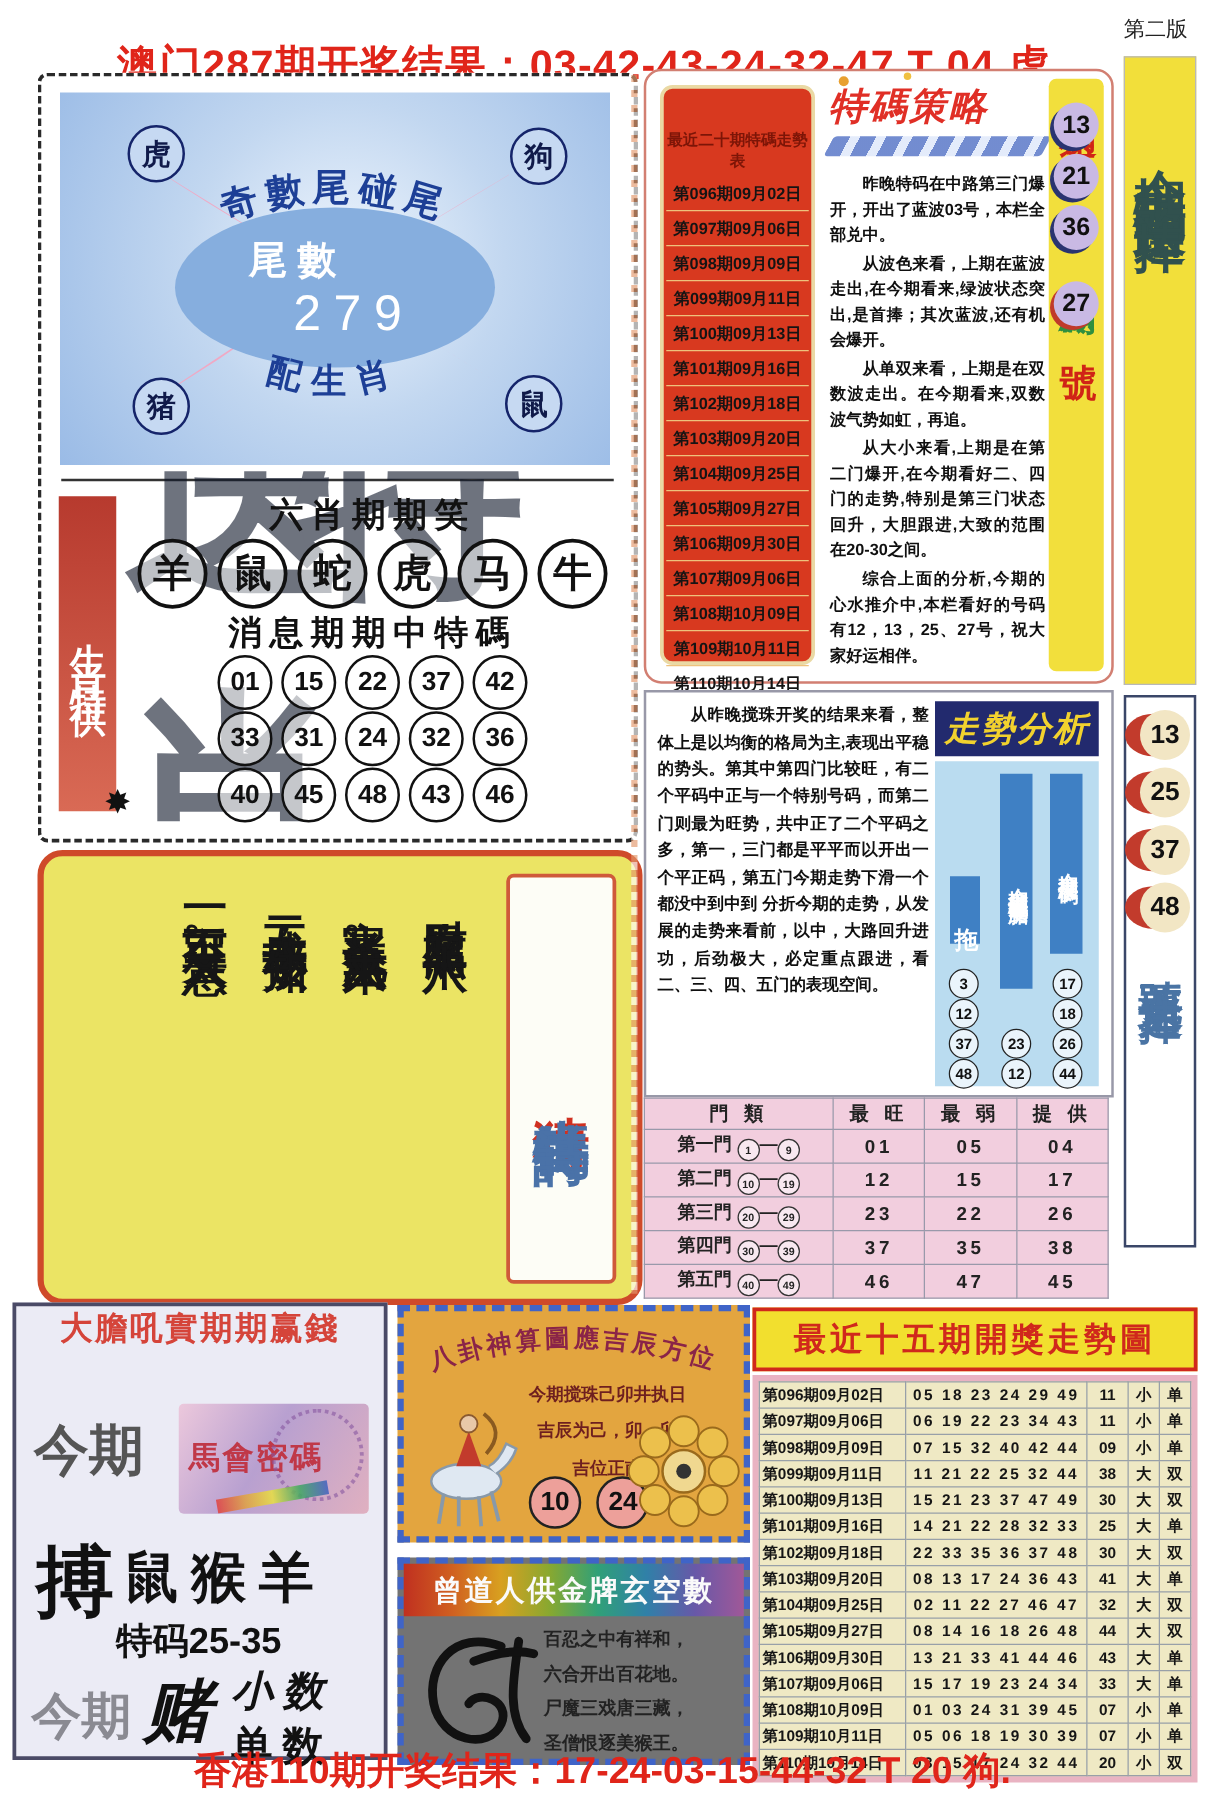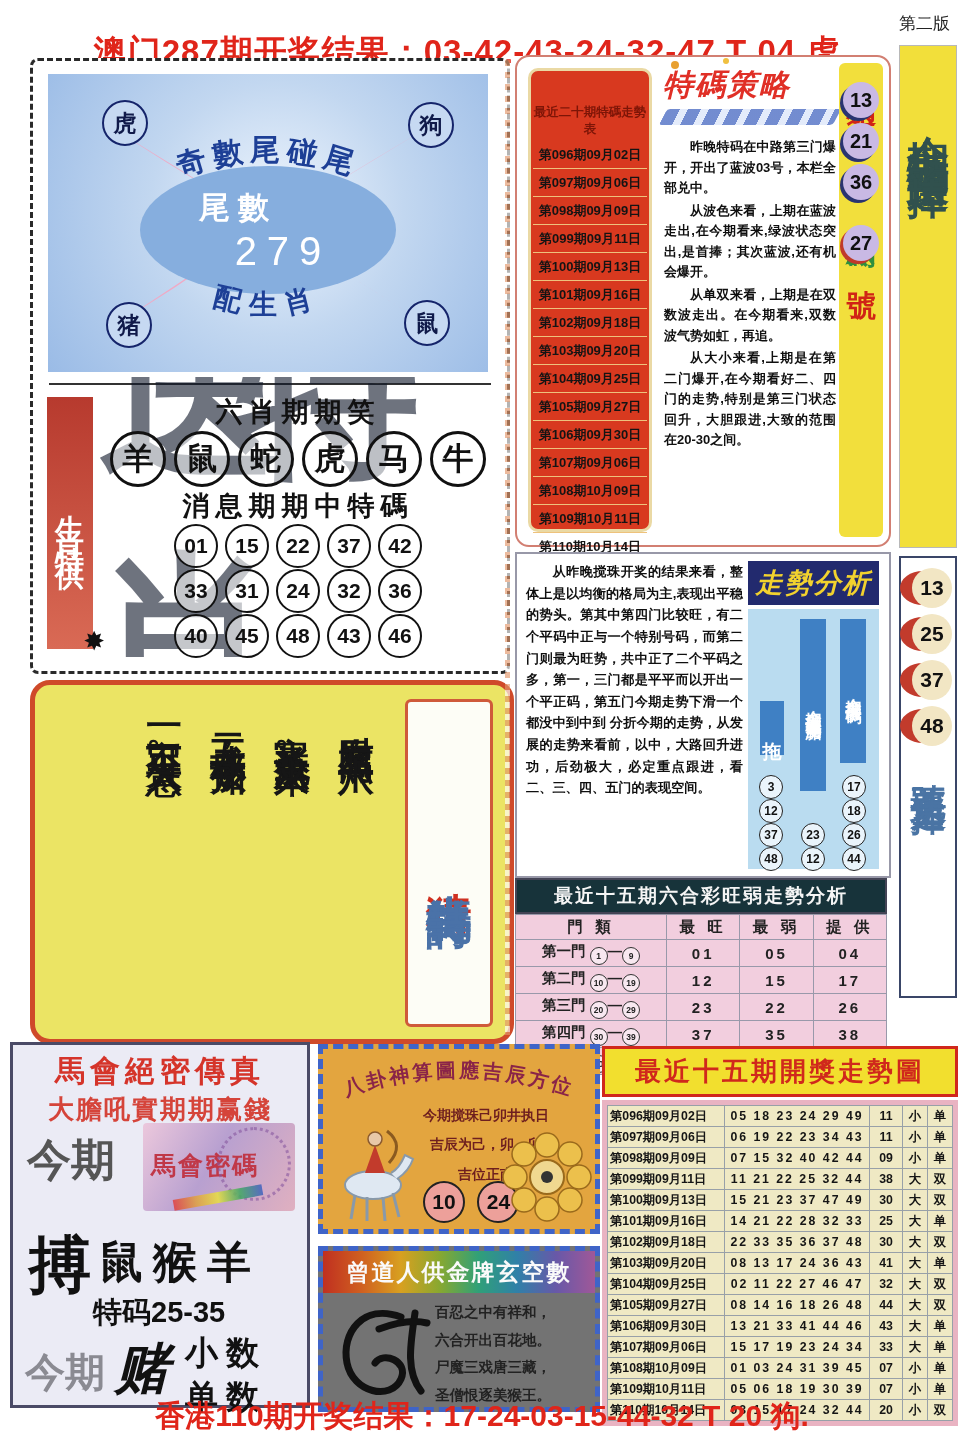--- a/index.html
+++ b/index.html
@@ -130,21 +130,21 @@
   .stamp .stxt{position:absolute;left:8px;top:26px;font-size:25px;font-weight:bold;color:#c03848;letter-spacing:2px;}
   .stamp .ring{position:absolute;right:4px;top:4px;width:68px;height:68px;border:3px dotted #8858a0;
                border-radius:50%;opacity:.6;}
   .stamp .rain{position:absolute;bottom:8px;left:30px;width:90px;height:11px;opacity:.85;transform:rotate(-10deg);
                background:linear-gradient(90deg,#e04040,#e0a040,#e8e040,#40a860,#4060c0);}
   .fax .bo{left:16px;top:178px;font-size:62px;font-weight:bold;color:#111;}
   .fax .ani{left:86px;top:188px;font-size:44px;font-weight:bold;color:#111;letter-spacing:10px;}
   .fax .sp{left:80px;top:248px;font-size:29px;font-weight:bold;color:#111;}
   .fax .jq2{left:12px;top:300px;font-size:40px;font-weight:bold;color:#8a8a92;}
   .fax .du{left:102px;top:288px;font-size:54px;font-weight:bold;color:#111;font-family:"Liberation Serif",serif;font-style:italic;}
-  .fax .pk1{left:172px;top:286px;font-size:33px;font-weight:bold;color:#111;letter-spacing:8px;}
+  .fax .pk1{left:172px;top:286px;font-size:33px;font-weight:bold;color:#111;letter-spacing:8px;font-style:italic;}
   .fax .pk2{left:172px;top:330px;font-size:33px;font-weight:bold;color:#111;letter-spacing:8px;}
   
   .bagua{left:318px;top:1044px;width:282px;height:190px;background:#e3a53f;border:5px dashed #3f64c8;box-sizing:border-box;}
   .bagua .lines{left:88px;top:52px;width:150px;text-align:center;color:#6e1f1f;font-weight:bold;font-size:14px;line-height:2.1;white-space:nowrap;}
   .pc{width:38px;height:38px;background:#eda09a;border:2px solid #222;border-radius:50%;display:inline-flex;
       align-items:center;justify-content:center;font-size:21px;font-weight:bold;color:#111;margin:0 4px;}
   .bagua .pcs{left:96px;top:132px;}
   
   .xuan{left:318px;top:1246px;width:282px;height:166px;background:#737373;border:5px dashed #3f64c8;box-sizing:border-box;}
   .xuan .banner{height:42px;line-height:42px;text-align:center;color:#fafafa;font-size:23px;font-weight:bold;letter-spacing:2px;
@@ -269,20 +269,21 @@
       <span class="dot" style="left:8px;top:-4px;width:8px;height:8px;background:#e8a030;"></span>
       <span class="dot" style="left:60px;top:-7px;width:6px;height:6px;background:#f0c040;"></span>
       <div class="lt">特碼策略</div>
       <div class="deco"></div>
     </div>
     <div class="abs art">
       <p>昨晚特码在中路第三门爆开，开出了蓝波03号，本栏全部兑中。</p>
       <p>从波色来看，上期在蓝波走出,在今期看来,绿波状态突出,是首捧；其次蓝波,还有机会爆开。</p>
       <p>从单双来看，上期是在双数波走出。在今期看来,双数波气势如虹，再追。</p>
       <p>从大小来看,上期是在第二门爆开,在今期看好二、四门的走势,特别是第三门状态回升，大胆跟进,大致的范围在20-30之间。</p>
+      <p>综合上面的分析,今期的心水推介中,本栏看好的号码有12，13，25、27号，祝大家好运相伴。</p>
     </div>
     <div class="abs feat">
       <div class="fred">精選</div>
       <div class="fc">13</div>
       <div class="fc">21</div>
       <div class="fc">36</div>
       <div class="fgreen">號兼顧冷碼</div>
       <div class="fc red">27</div>
       <div class="fred">號</div>
     </div>
@@ -325,21 +326,20 @@
       <div class="mc2" style="left:53px;top:214px;">23</div>
       <div class="mc2" style="left:53px;top:238px;">12</div>
       <div class="mc2" style="left:94px;top:166px;">17</div>
       <div class="mc2" style="left:94px;top:190px;">18</div>
       <div class="mc2" style="left:94px;top:214px;">26</div>
       <div class="mc2" style="left:94px;top:238px;">44</div>
     </div>
   </div>
 
   <div class="abs stab">
-    <div class="st-title">最近十五期六合彩旺弱走勢分析</div>
     <table>
       <tbody>
           <tr>
         <th style="width:150px;">門 類</th>
         <th>最 旺</th>
         <th>最 弱</th>
         <th>提 供</th>
       </tr>
       <tr>
         <td class="gate"><span>第一門</span> <span class="mc">1</span><span>—</span><span class="mc">9</span></td>
@@ -484,21 +484,20 @@
               <td class="s">20</td>
               <td class="z">小</td>
               <td class="z">双</td>
             </tr>
       </tbody>
         </table>
     </div>
   </div>
 
   <div class="abs fax">
-    <div class="l1">馬會絕密傳真</div>
     <div class="l2">大膽吼實期期赢錢</div>
     <div class="abs jq">今期</div>
     <div class="abs stamp">
       <div class="stxt">馬會密碼</div>
       <div class="ring"></div>
       <div class="rain"></div>
     </div>
     <div class="abs bo">搏</div>
     <div class="abs ani">鼠猴羊</div>
     <div class="abs sp">特码25-35</div>

